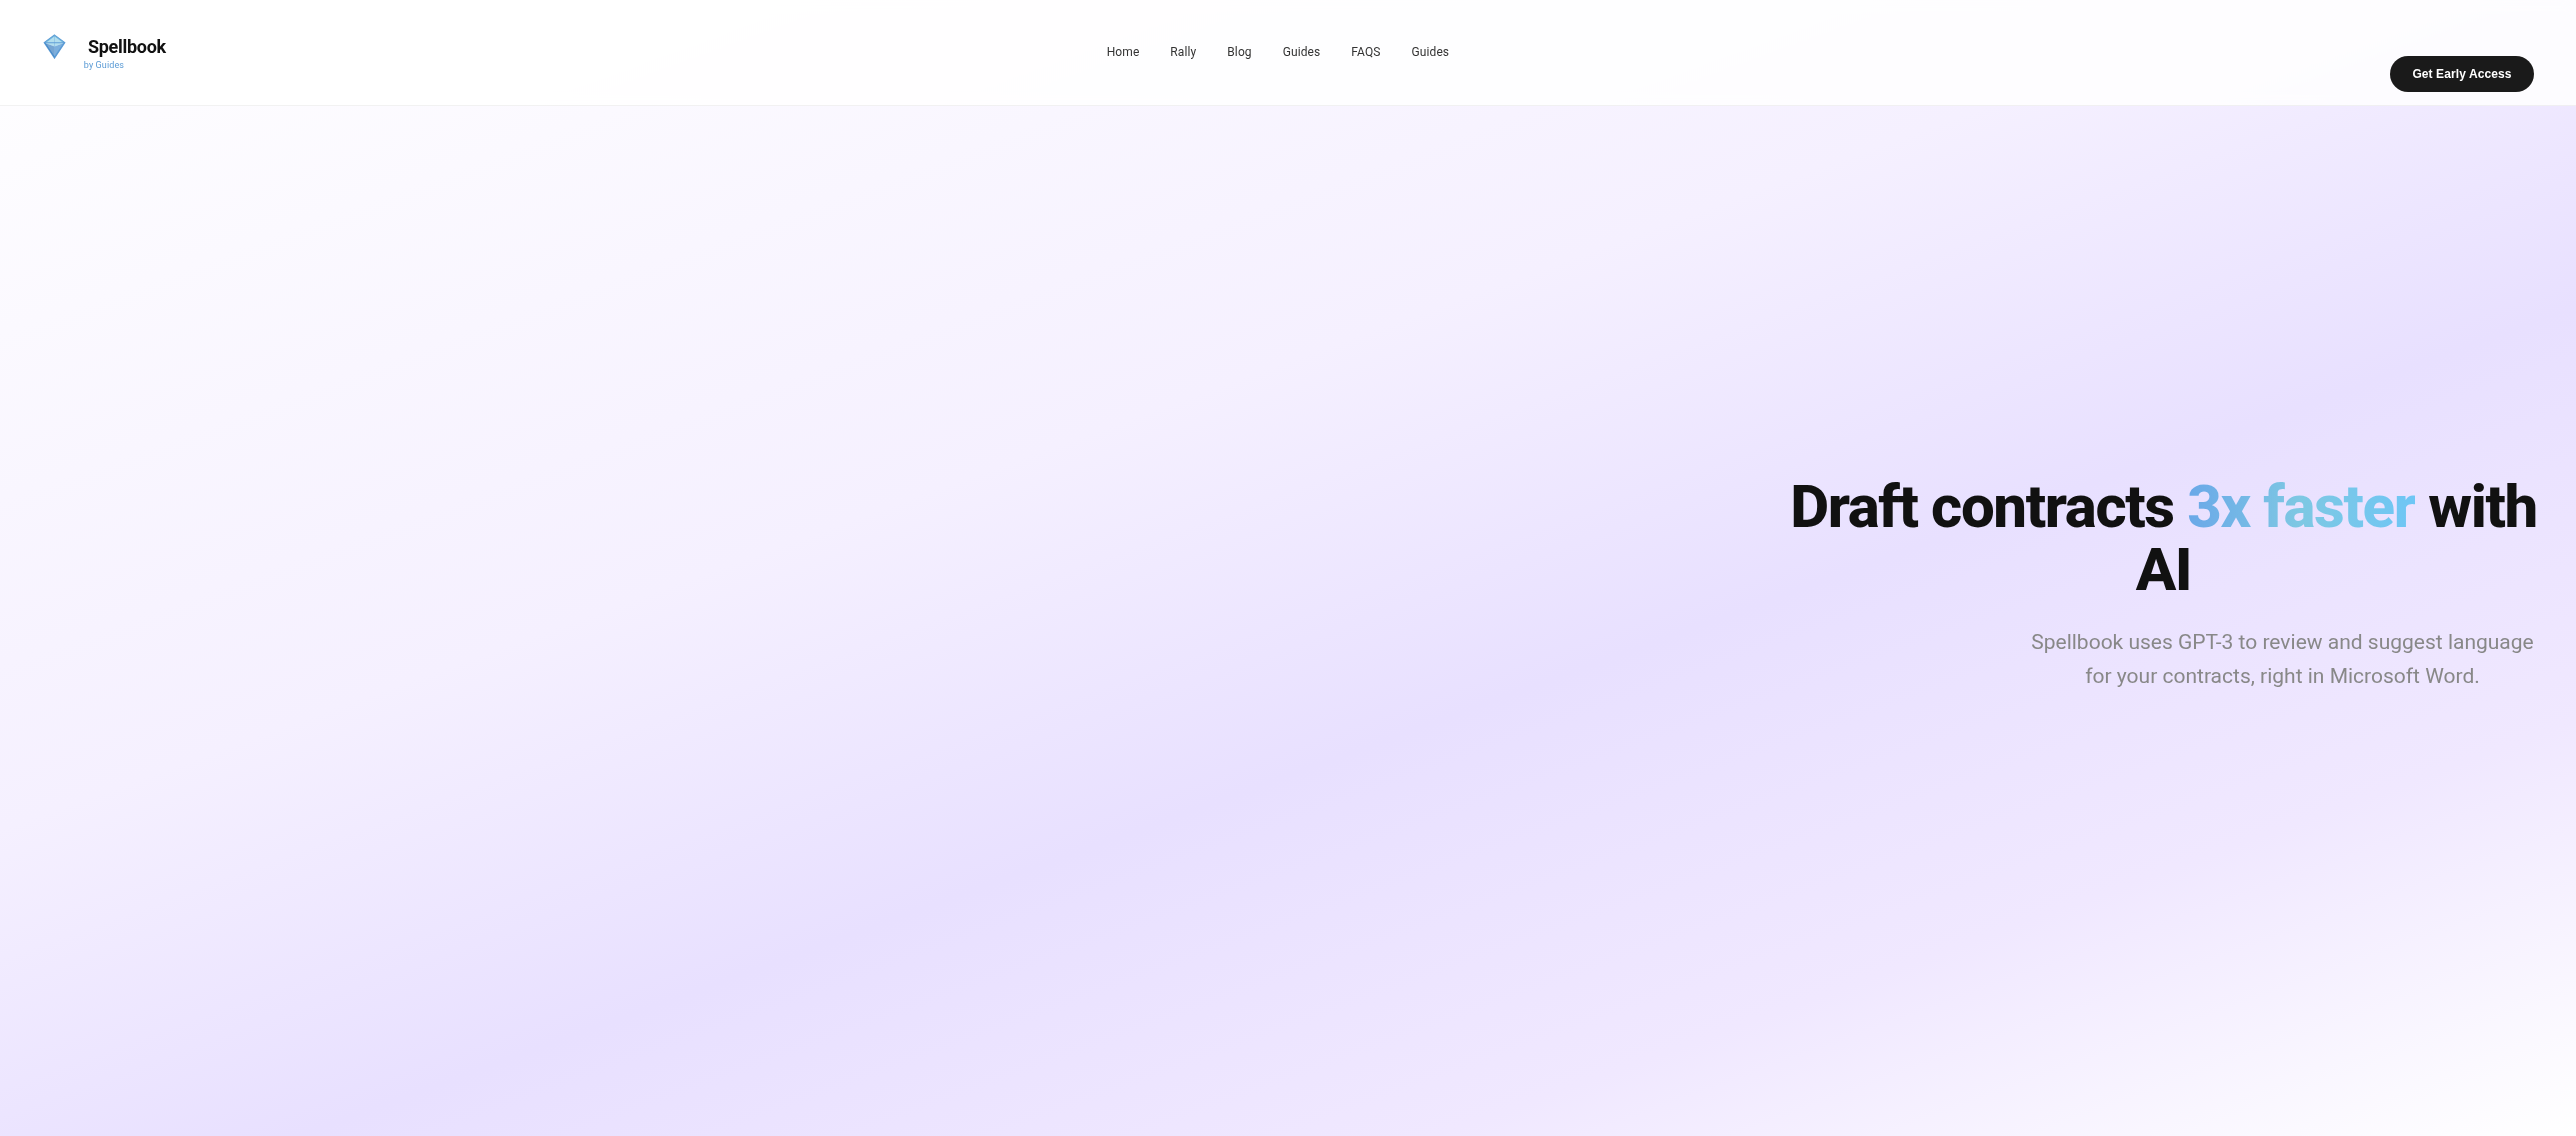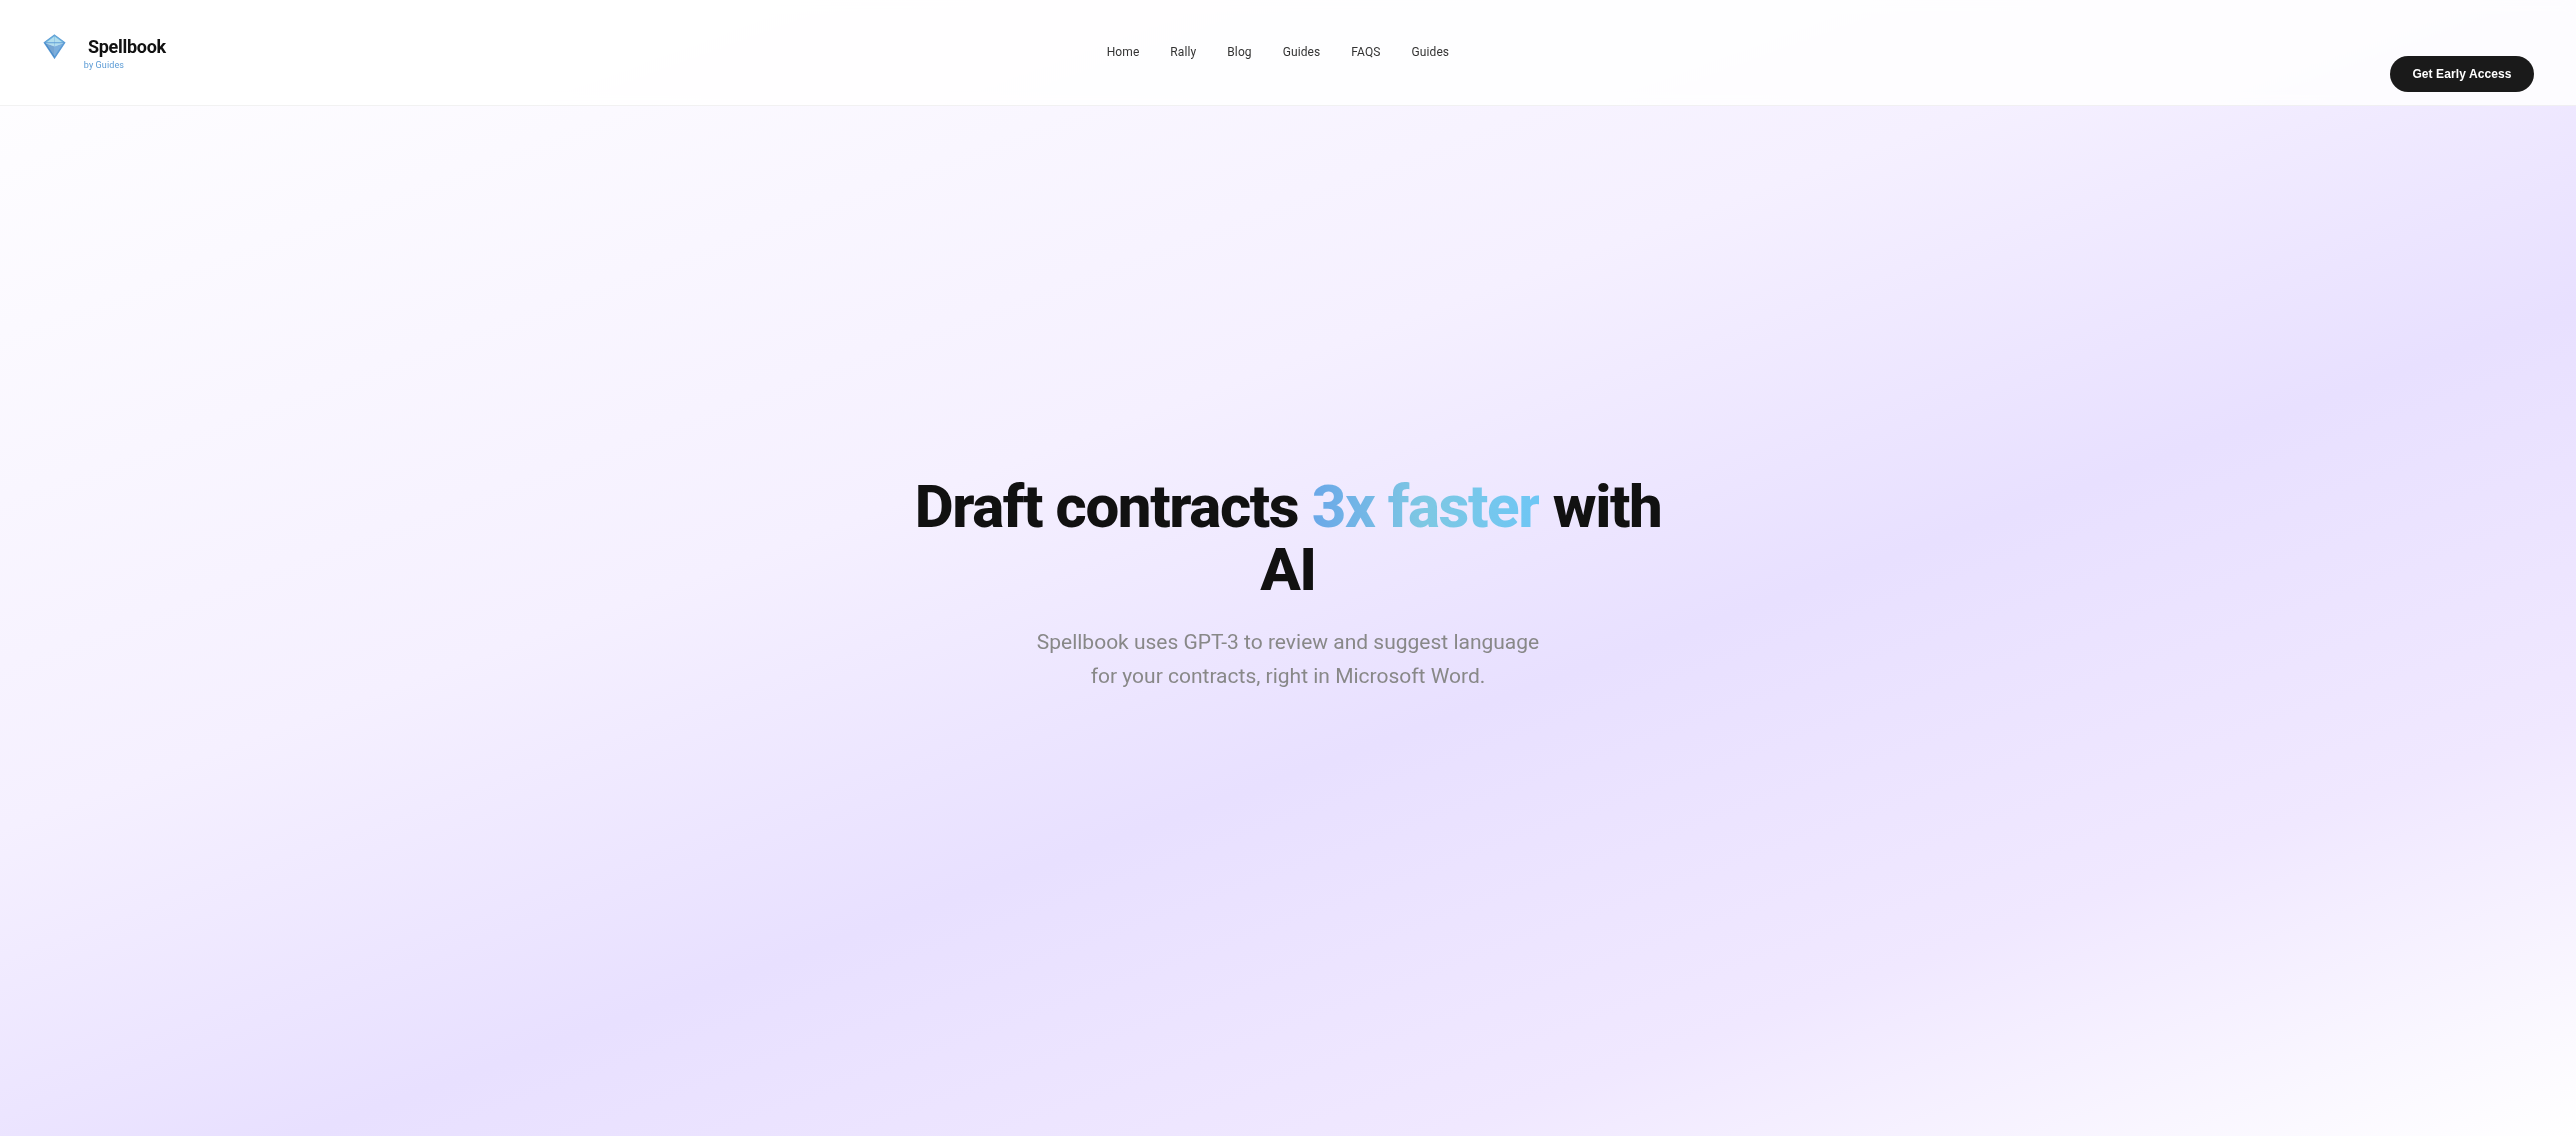--- a/index.html
+++ b/index.html
@@ -96,21 +96,21 @@
       letter-spacing: 0.1px;
       transition: background 0.2s;
       margin-top: 43px;
     }
 
     
     .hero {
       flex: 1;
       display: flex;
       flex-direction: column;
-      align-items: center;
+      align-items: flex-end;
       justify-content: center;
       text-align: center;
       padding: 70px 28px 98px;
     }
 
     .hero-headline {
       font-size: 60px;
       font-weight: 800;
       color: #111111;
       letter-spacing: -1.4px;

